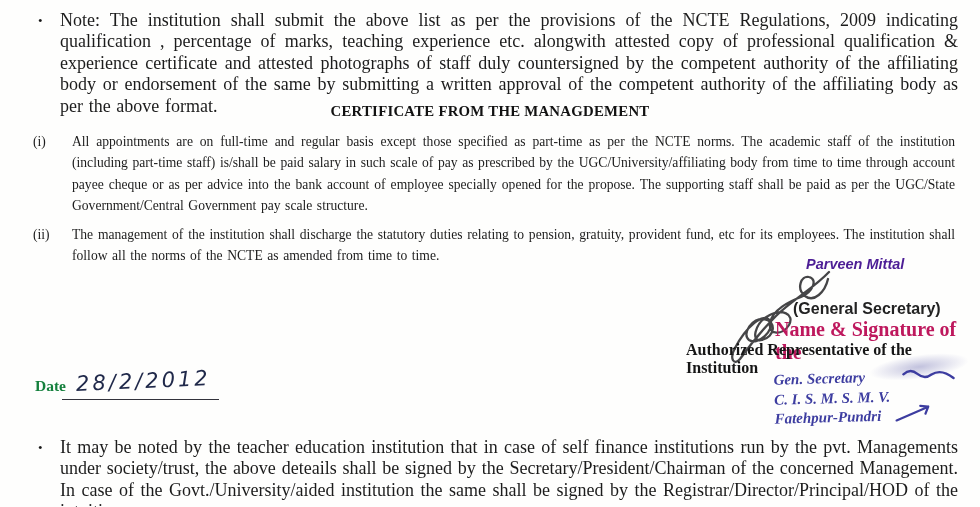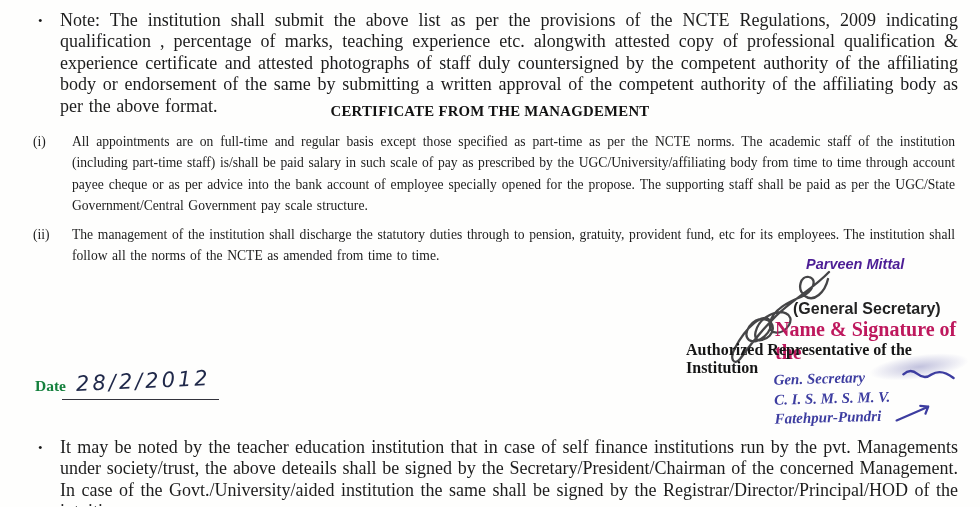--- a/index.html
+++ b/index.html
@@ -97,21 +97,21 @@
 
   <div class="cert-heading">CERTIFICATE FROM THE MANAGDEMENT</div>
 
   <div class="cert-list">
     <div class="cert-item">
       <span class="cert-marker">(i)</span>
       <div class="cert-text">All appointments are on full-time and regular basis except those specified as part-time as per the NCTE norms. The academic staff of the institution (including part-time staff) is/shall be  paid salary in such scale of pay as prescribed by the UGC/University/affiliating body from time to time through account payee cheque or as per advice into the bank account of employee specially opened for the propose.  The supporting staff shall be paid as per the UGC/State Government/Central Government pay scale structure.</div>
     </div>
     <div class="cert-item">
       <span class="cert-marker">(ii)</span>
-      <div class="cert-text">The management of the institution shall discharge the statutory duties through to pension, gratuity, provident fund, etc for its employees. The institution shall follow all the norms of the NCTE as amended from time to time.</div>
+      <div class="cert-text">The management of the institution shall discharge the statutory duties relating to pension, gratuity, provident fund, etc for its employees. The institution shall follow all the norms of the NCTE as amended from time to time.</div>
     </div>
   </div>
 
   <div class="sig-name">Parveen Mittal</div>
 
   <svg class="sig-scribble" width="145" height="100" viewBox="0 0 145 100">
     <path d="M133,8 C118,24 96,36 80,52 C66,66 52,84 44,95 C38,102 33,95 39,84
              C50,63 68,47 74,57 C79,66 62,82 53,76 C45,70 57,53 68,55
              C81,57 79,73 66,76 C54,79 59,59 72,52 C86,44 99,50 93,61
              C87,71 72,72 74,59 C76,46 94,37 105,33 C117,28 122,15 113,13

